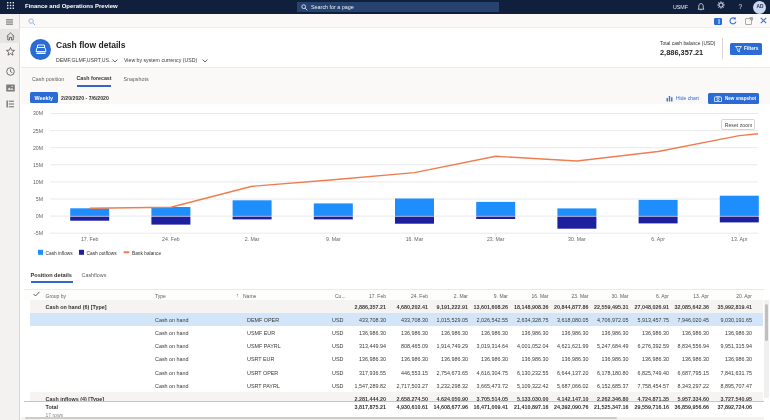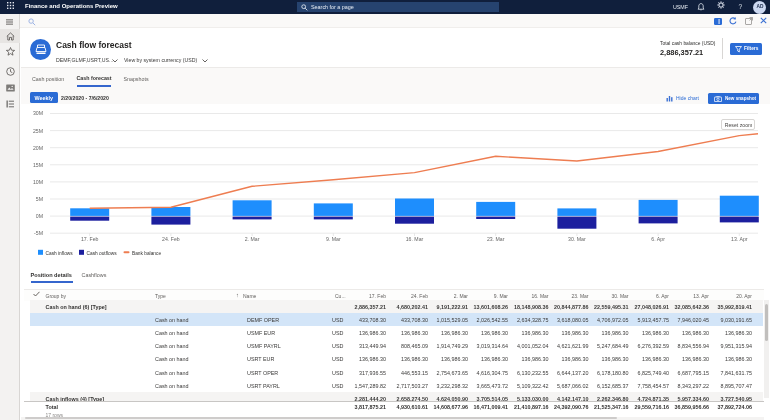--- a/index.html
+++ b/index.html
@@ -111,21 +111,21 @@
 </div>
 
 <div class="abs" style="left:21px;top:27.5px;width:749px;height:40.5px;background:#fff;border-bottom:1px solid #eceae8;">
   <div class="abs" style="left:9px;top:11px;width:21px;height:21px;border-radius:50%;background:#2a6bd5;">
     <svg class="abs" style="left:4.5px;top:5px;" width="12" height="11" viewBox="0 0 12 11">
         <path d="M2.5 3.5 L2.5 1 L9.5 1 L9.5 3.5" fill="none" stroke="#fff" stroke-width="0.9"></path>
         <path d="M2 3.5 L10 3.5 L11 7.5 L1 7.5 Z" fill="none" stroke="#fff" stroke-width="0.9"></path>
         <rect x="1.5" y="8.5" width="9" height="1.5" fill="#fff"></rect>
       </svg>
   </div>
-  <div class="abs" style="left:35px;top:12px;font-size:8.5px;font-weight:bold;color:#242322;">Cash flow forecast</div>
+  <div class="abs" style="left:35px;top:12px;font-size:8.5px;font-weight:bold;color:#242322;">Cash flow details</div>
   <div class="abs" style="left:35px;top:29px;font-size:5.2px;color:#3b3a39;">DEMF,GLMF,USRT,US...</div>
   <svg class="abs" style="left:91px;top:31px;" width="6" height="4" viewBox="0 0 6 4">
       <path d="M0.5 0.5 L3 3 L5.5 0.5" fill="none" stroke="#55524f" stroke-width="0.9"></path>
     </svg>
   <div class="abs" style="left:103px;top:29px;font-size:5.2px;color:#3b3a39;">View by system currency (USD)</div>
   <svg class="abs" style="left:181px;top:31px;" width="6" height="4" viewBox="0 0 6 4">
       <path d="M0.5 0.5 L3 3 L5.5 0.5" fill="none" stroke="#55524f" stroke-width="0.9"></path>
     </svg>
   <div class="abs" style="left:639px;top:13.5px;font-size:4.9px;color:#323130;">Total cash balance (USD)</div>
   <div class="abs" style="left:639px;top:20.2px;font-size:7.4px;font-weight:bold;color:#242322;">2,886,357.21</div>

